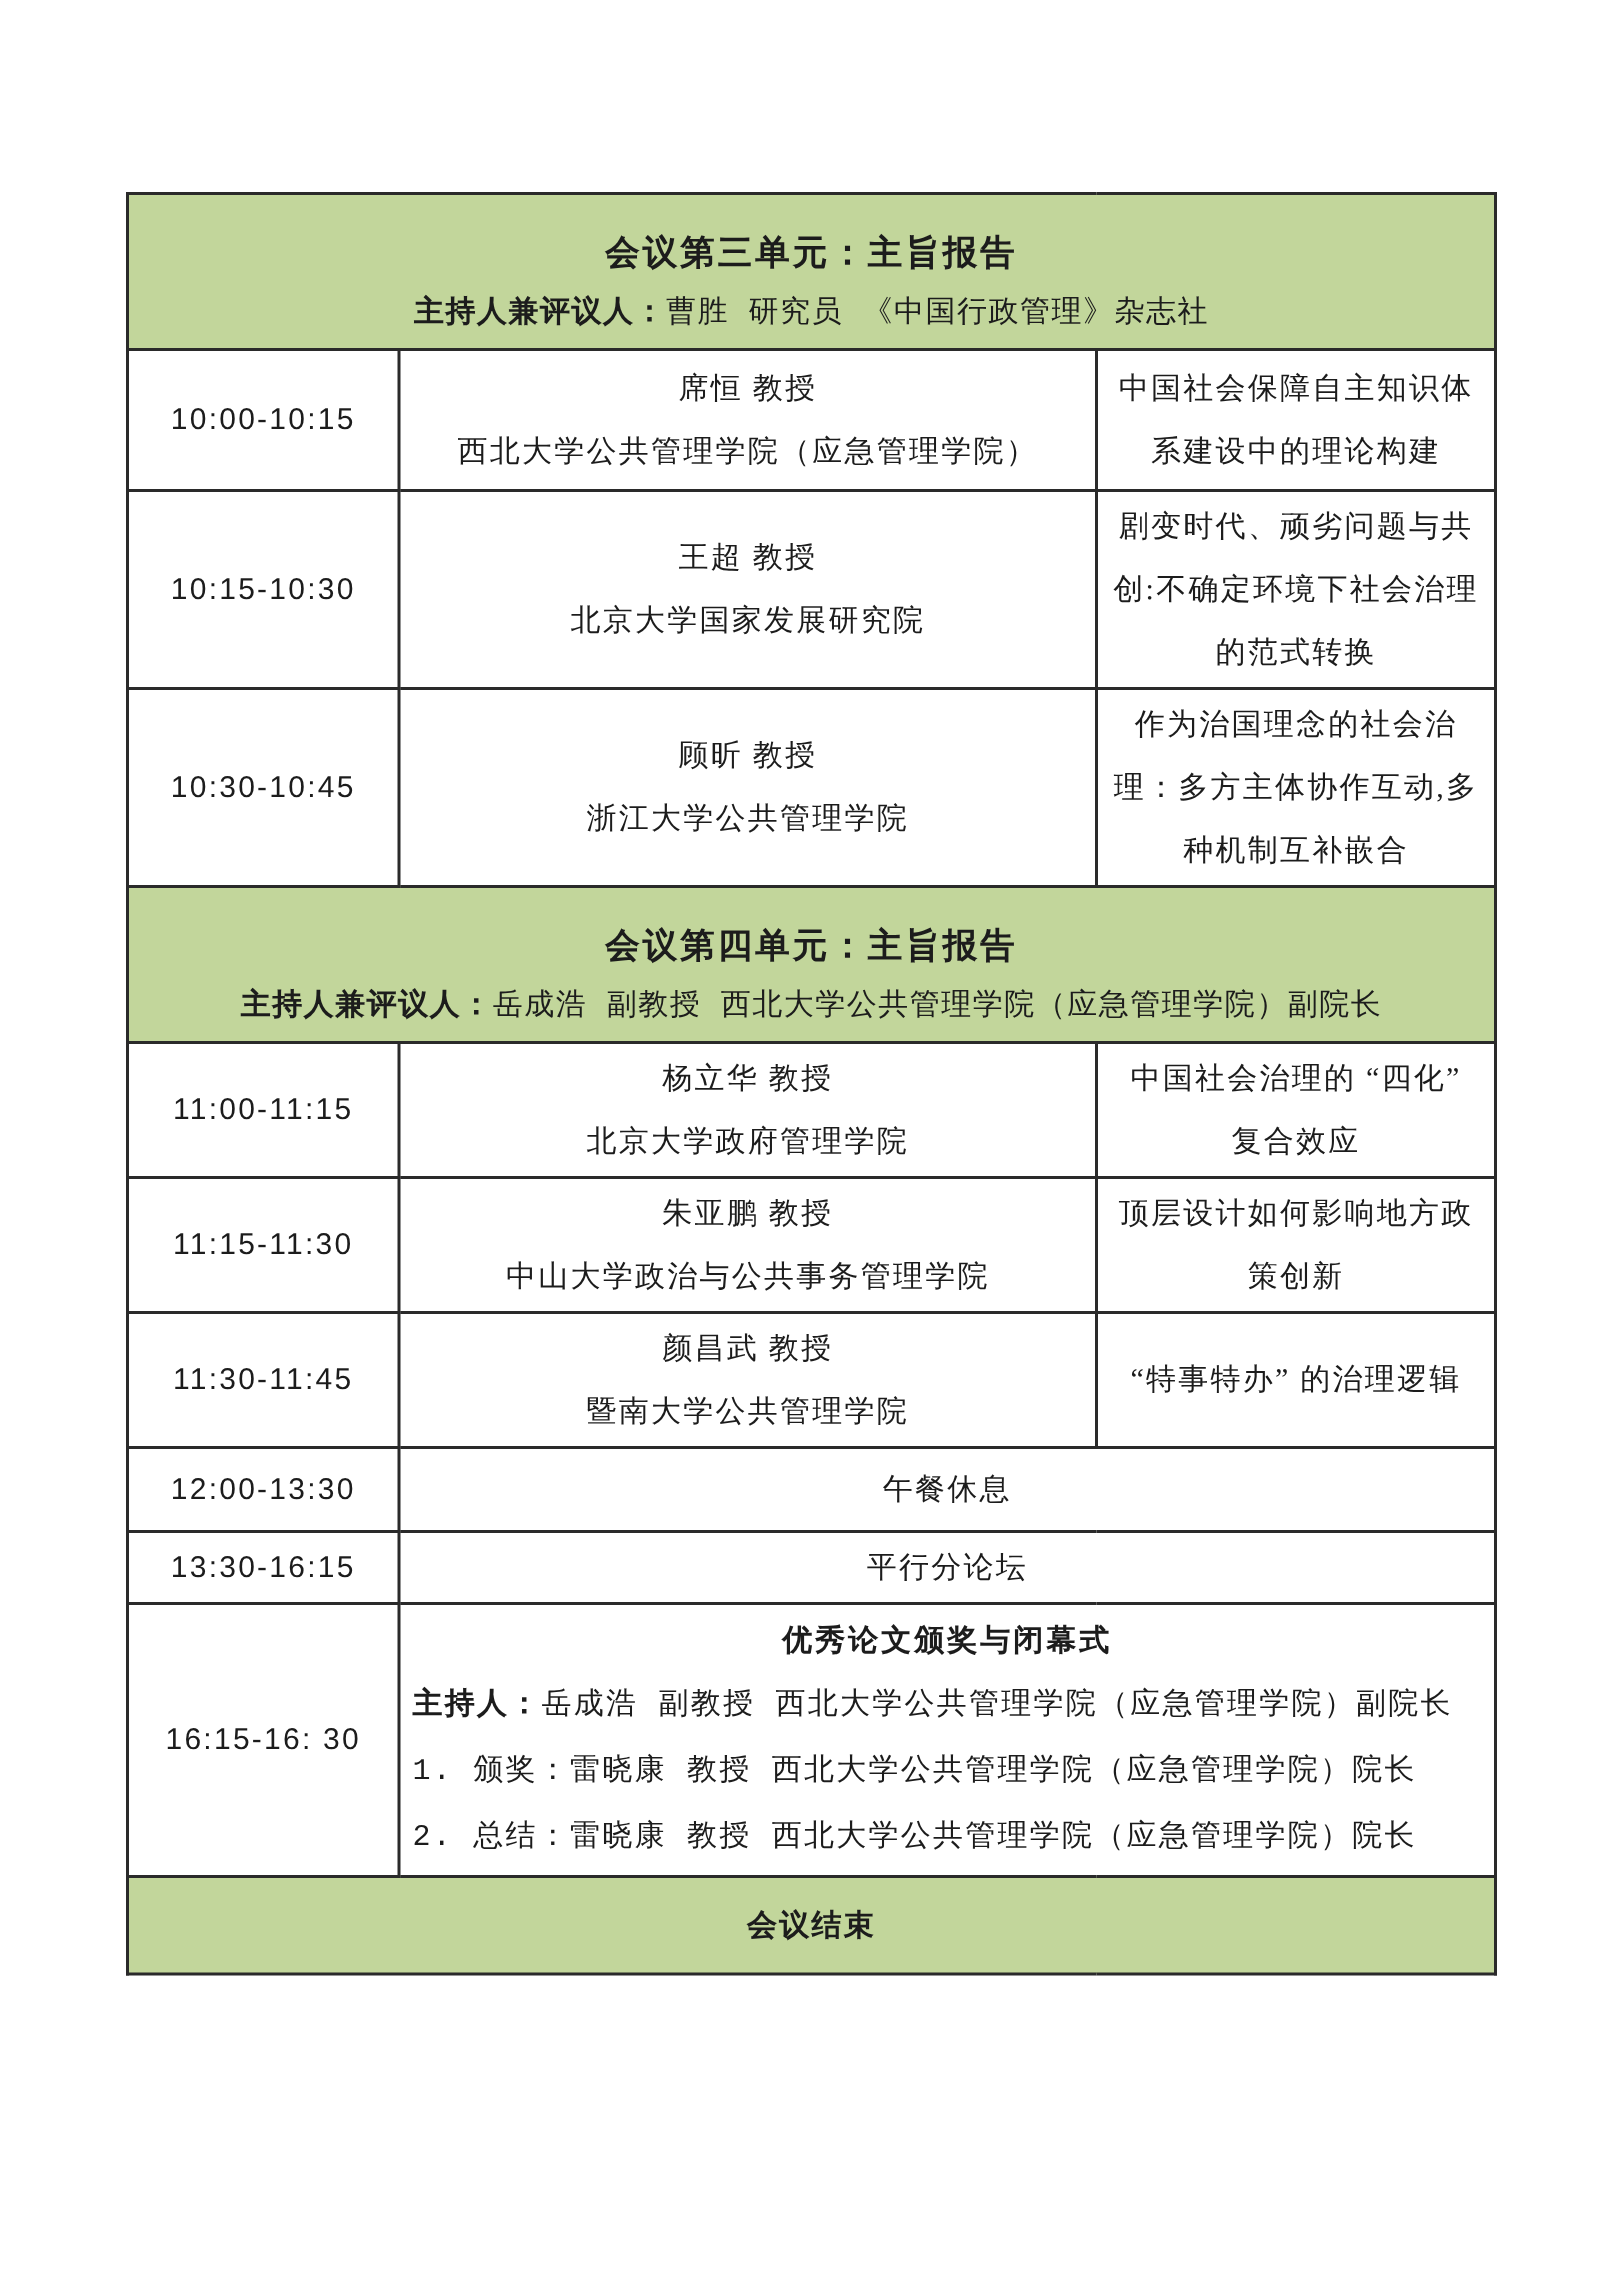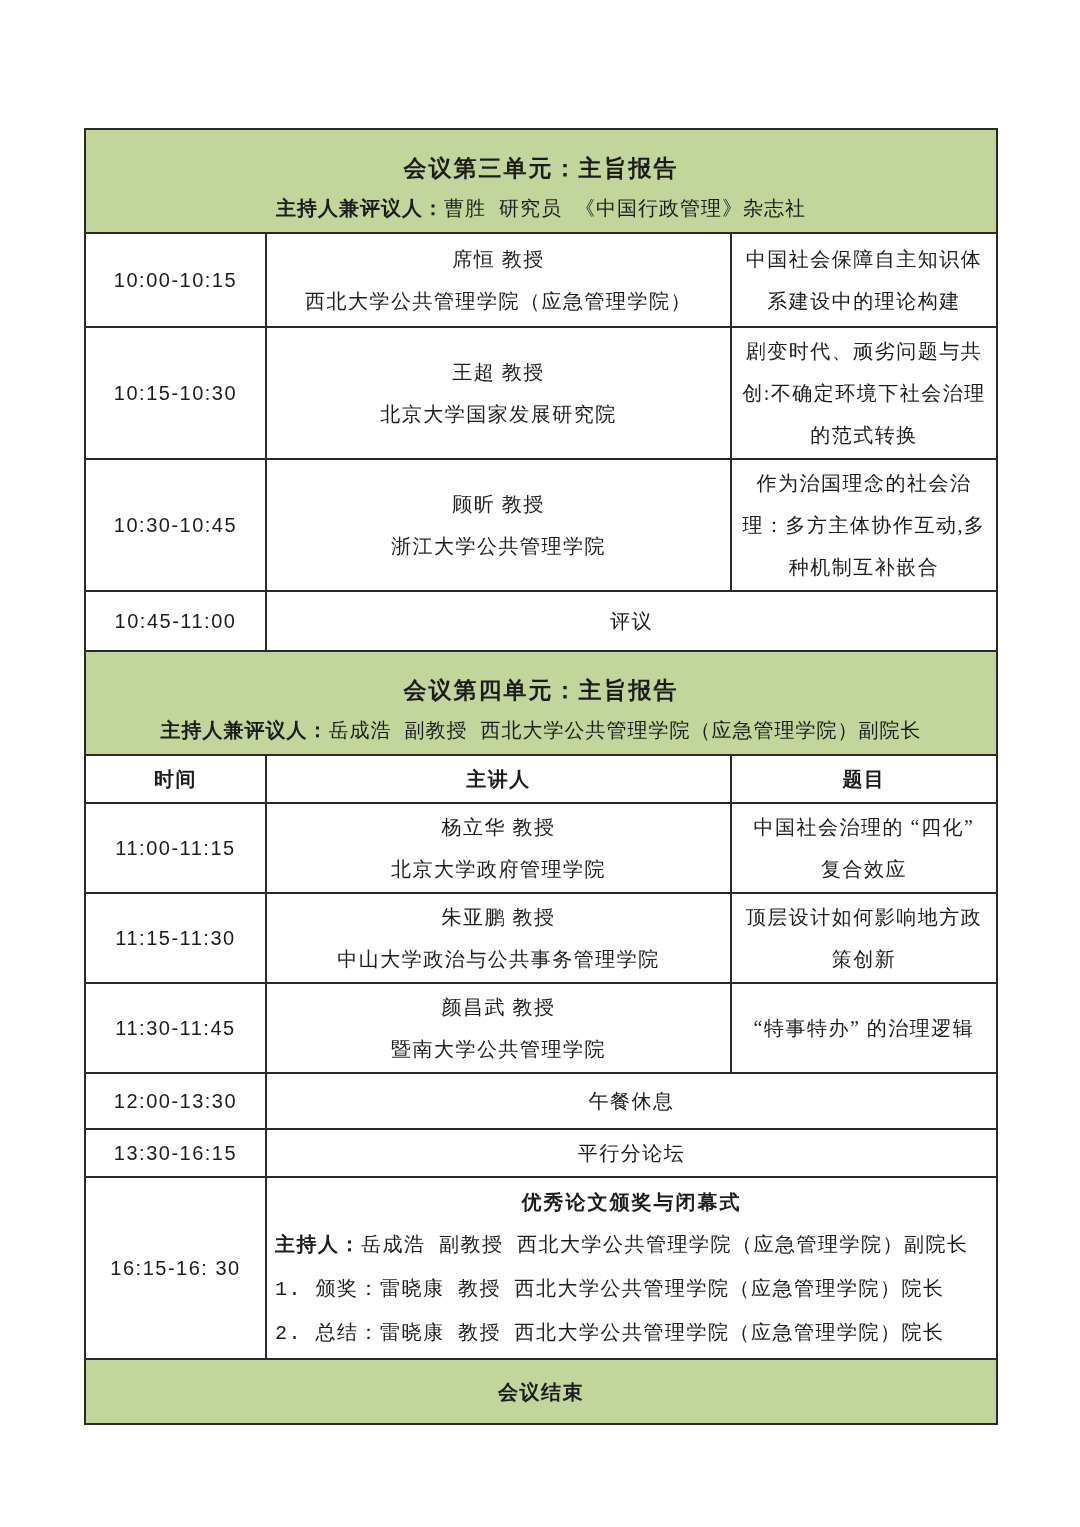--- a/index.html
+++ b/index.html
@@ -97,37 +97,28 @@
 
       <tr style="height:113px">
         <td class="time-cell">10:30-10:45</td>
         <td class="speaker-cell">
           <div class="speaker-line">顾昕 教授</div>
           <div class="speaker-line">浙江大学公共管理学院</div>
         </td>
         <td class="topic-cell">作为治国理念的社会治理：多方主体协作互动,多种机制互补嵌合</td>
       </tr>
 
-      <tr style="height:60px">
-        <td class="time-cell">10:45-11:00</td>
-        <td colspan="2">评议</td>
-      </tr>
 
       <tr class="green-row" style="height:100px">
         <td colspan="3">
           <div class="unit-title">会议第四单元：主旨报告</div>
           <div class="host-line"><span class="b">主持人兼评议人：</span><span>岳成浩 副教授 西北大学公共管理学院（应急管理学院）副院长</span></div>
         </td>
       </tr>
 
-      <tr class="colhead-row">
-        <td>时间</td>
-        <td>主讲人</td>
-        <td>题目</td>
-      </tr>
 
       <tr style="height:83px">
         <td class="time-cell">11:00-11:15</td>
         <td class="speaker-cell">
           <div class="speaker-line">杨立华 教授</div>
           <div class="speaker-line">北京大学政府管理学院</div>
         </td>
         <td class="topic-cell">中国社会治理的 “四化” 复合效应</td>
       </tr>
 

